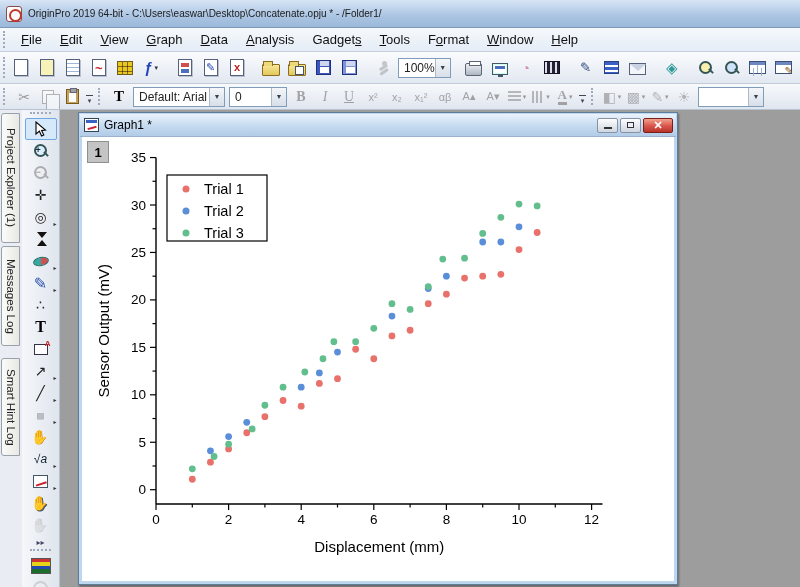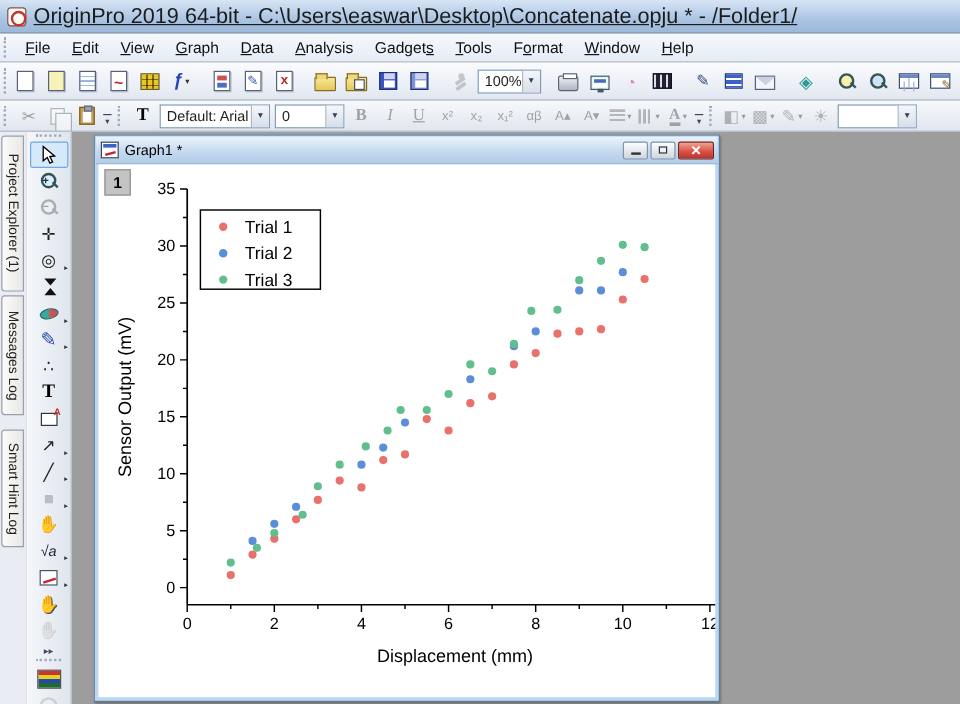--- a/index.html
+++ b/index.html
@@ -8,21 +8,21 @@
   #app { position:absolute; inset:0; }
 
   
   .titlebar { position:absolute; left:0; top:0; width:800px; height:28px;
     background:linear-gradient(#d7e5f5,#aac4e2 60%,#9cb9da);
     border-bottom:1px solid #7d99ba; display:flex; align-items:center; padding-left:6px; }
   .appicon { width:16px; height:16px; background:#fdfdfd; border:1px solid #8a4a4a; border-radius:3px;
     position:relative; margin-right:6px; flex:0 0 auto; }
   .appicon::after { content:""; position:absolute; left:2px; top:2px; width:9px; height:9px;
     border:2px solid #c0392b; border-radius:50%; }
-  .titletext { font-size:18px; color:#1b1b1b; white-space:nowrap;text-decoration:underline; }
+  .titletext { font-size:10px; color:#1b1b1b; white-space:nowrap; }
 
   
   .menubar { position:absolute; left:0; top:28px; width:800px; height:24px;
     background:linear-gradient(#f6f9fc,#e4ecf6); border-bottom:1px solid #c3cfdd;
     display:flex; align-items:center; }
   .menu-item { font-size:13px; color:#111; padding:3px 9px; cursor:default; }
   .menu-item u { text-decoration:underline; }
   .grip { width:6px; height:70%; margin:0 3px; border-left:2px dotted #9fabbc; }
 
   
@@ -175,21 +175,21 @@
   .minichart { width:15px; height:13px; background:#fff; border:1px solid #456; }
   .minichart::after { content:""; position:absolute; left:1px; bottom:2px; width:11px; height:5px;
      border-bottom:2px solid #c23; transform:rotate(-18deg); }
   .palette { width:20px; height:16px; border:1px solid #555;
      background:linear-gradient(#c33 0 25%, #e7d21a 25% 50%, #2448b0 50% 75%, #1c6e2c 75% 100%); }
   .circletool { width:15px; height:15px; border:2px solid #9aa2ae; border-radius:50%; }
   .expander { width:26px; margin:2px auto; text-align:center; font-size:8px; color:#446; }
 
   
   .mdi { position:absolute; left:60px; top:110px; right:0; bottom:0; background:#9d9d9d; }
-  .graphwin { position:absolute; left:18px; top:2px; width:522px; height:473px;
+  .graphwin { position:absolute; left:18px; top:2px; width:600px; height:473px;
      background:#bdd7ef; border:1px solid #5f7c9a; box-shadow:1px 2px 2px rgba(0,0,0,.35); }
   .gw-title { position:absolute; left:1px; right:1px; top:1px; height:23px;
      background:linear-gradient(#eaf3fc,#c2d8ee 60%,#b2cce8); display:flex; align-items:center;
      padding-left:4px; border-bottom:1px solid #9ab4d0; }
   .gw-icon { width:15px; height:14px; background:#fff; border:1px solid #345; position:relative; margin-right:5px; }
   .gw-icon::before { content:""; position:absolute; left:1px; top:1px; right:1px; height:3px; background:#3a62c4; }
   .gw-icon::after { content:""; position:absolute; left:2px; bottom:2px; width:9px; height:4px;
      border-bottom:2px solid #c23; transform:rotate(-15deg); }
   .gw-titletext { font-size:12px; color:#000; flex:1; }
   .gw-btn { width:21px; height:15px; margin-right:2px; border:1px solid #8693a5; border-radius:2px;

